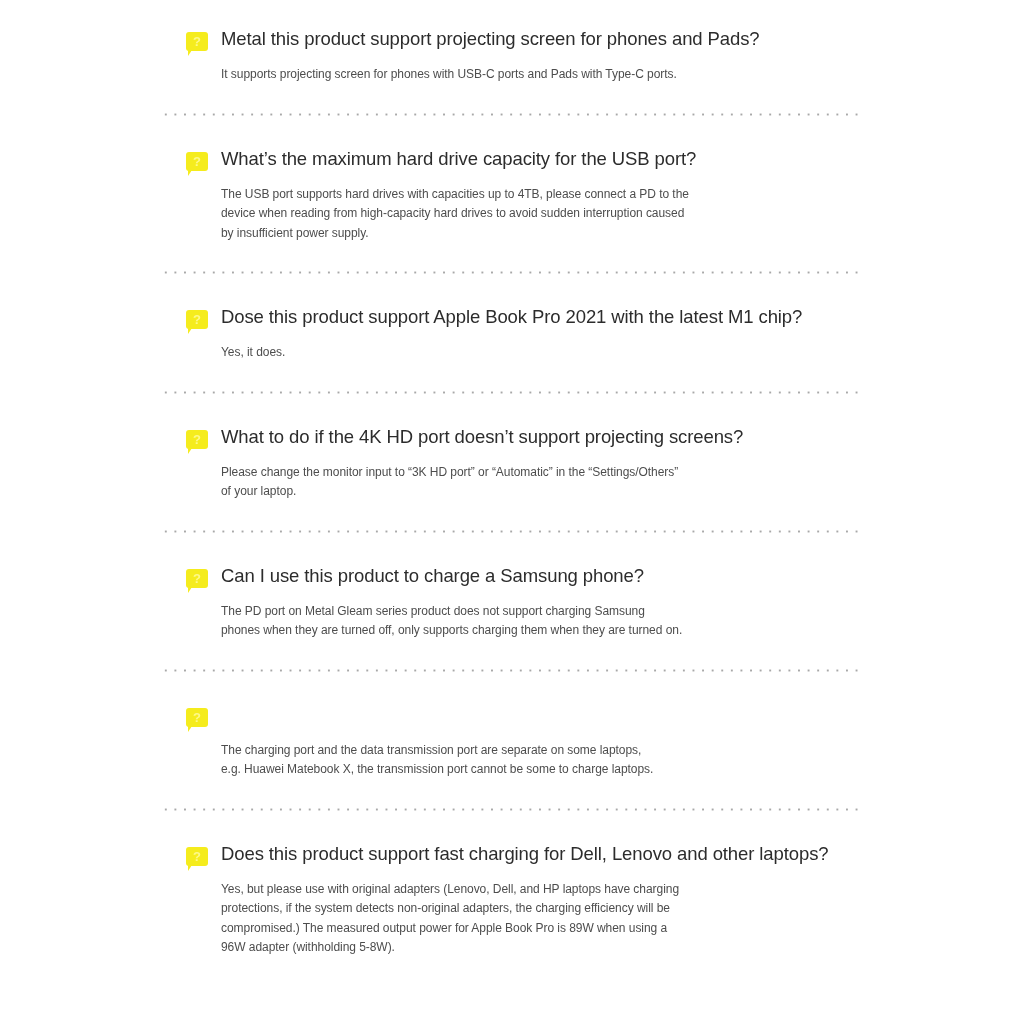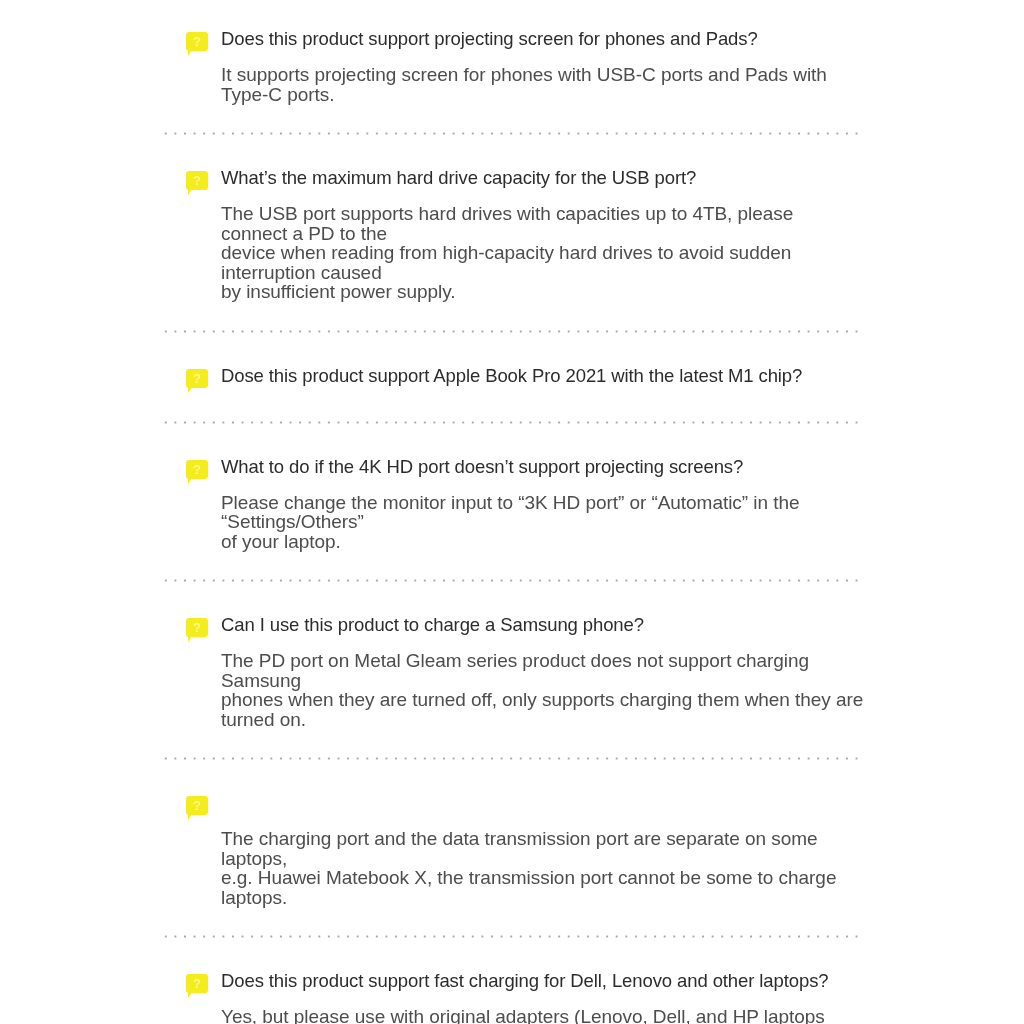--- a/index.html
+++ b/index.html
@@ -81,21 +81,21 @@
     font-size: 18.5px;
     line-height: 26px;
     color: #2c2c2c;
     letter-spacing: -0.1px;
     font-weight: 400;
     padding-top: 0;
   }
 
   .answer-text {
     margin: 9px 0 0 60px;
-    font-size: 19px;
+    font-size: 12px;
     line-height: 19.5px;
     color: #4d4d4d;
     letter-spacing: -0.05px;
     max-width: 660px;
     white-space: pre-line;
   }
 
   .divider {
     height: 1px;
     margin: 0 160px 0 161px;
@@ -114,21 +114,21 @@
 
 <div id="faq-page">
   <div class="faq-list">
       <div class="faq-item">
         <div class="faq-head">
           <span class="bubble-icon">
             <span class="bub-body"></span>
             <span class="bub-tail"></span>
             <span class="bub-mark">?</span>
           </span>
-          <div class="question-text">Does this product support projecting screen for phones and Pads?</div>
+          <div class="question-text">Metal this product support projecting screen for phones and Pads?</div>
         </div>
         <div class="answer-text">It supports projecting screen for phones with USB-C ports and Pads with Type-C ports.</div>
       </div>
       <div class="sp-before-div"></div>
       <div class="divider"></div>
       <div class="sp-after-div"></div>
       <div class="faq-item">
         <div class="faq-head">
           <span class="bubble-icon">
             <span class="bub-body"></span>
@@ -146,20 +146,21 @@
       <div class="sp-after-div"></div>
       <div class="faq-item">
         <div class="faq-head">
           <span class="bubble-icon">
             <span class="bub-body"></span>
             <span class="bub-tail"></span>
             <span class="bub-mark">?</span>
           </span>
           <div class="question-text">Dose this product support Apple Book Pro 2021 with the latest M1 chip?</div>
         </div>
+        <div class="answer-text">Yes, it does.</div>
       </div>
       <div class="sp-before-div"></div>
       <div class="divider"></div>
       <div class="sp-after-div"></div>
       <div class="faq-item">
         <div class="faq-head">
           <span class="bubble-icon">
             <span class="bub-body"></span>
             <span class="bub-tail"></span>
             <span class="bub-mark">?</span>

